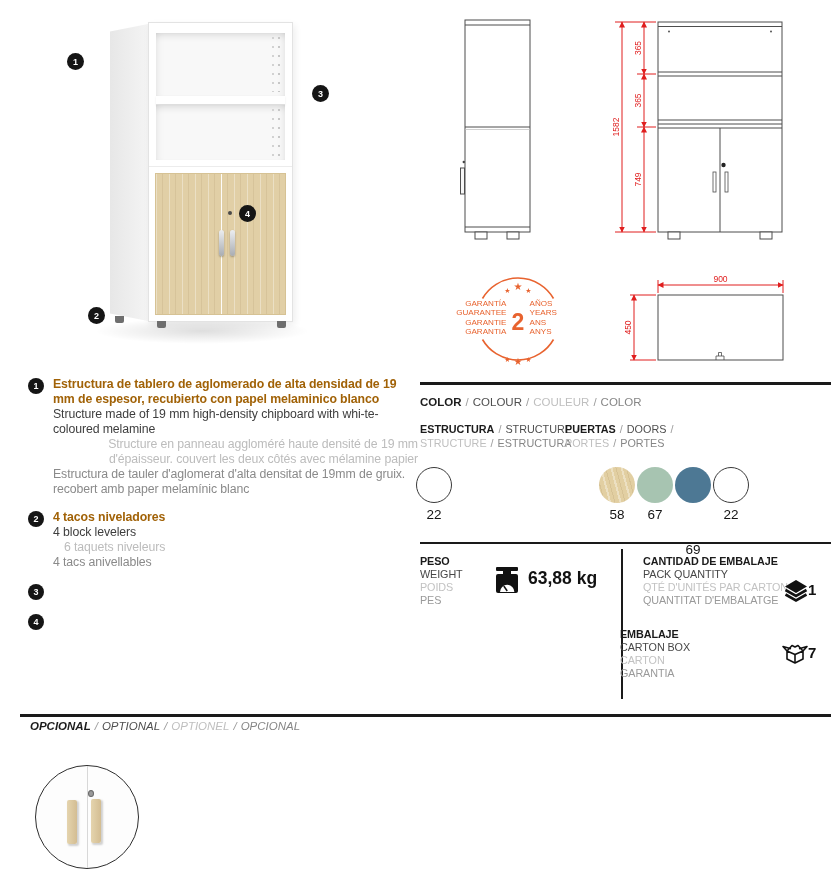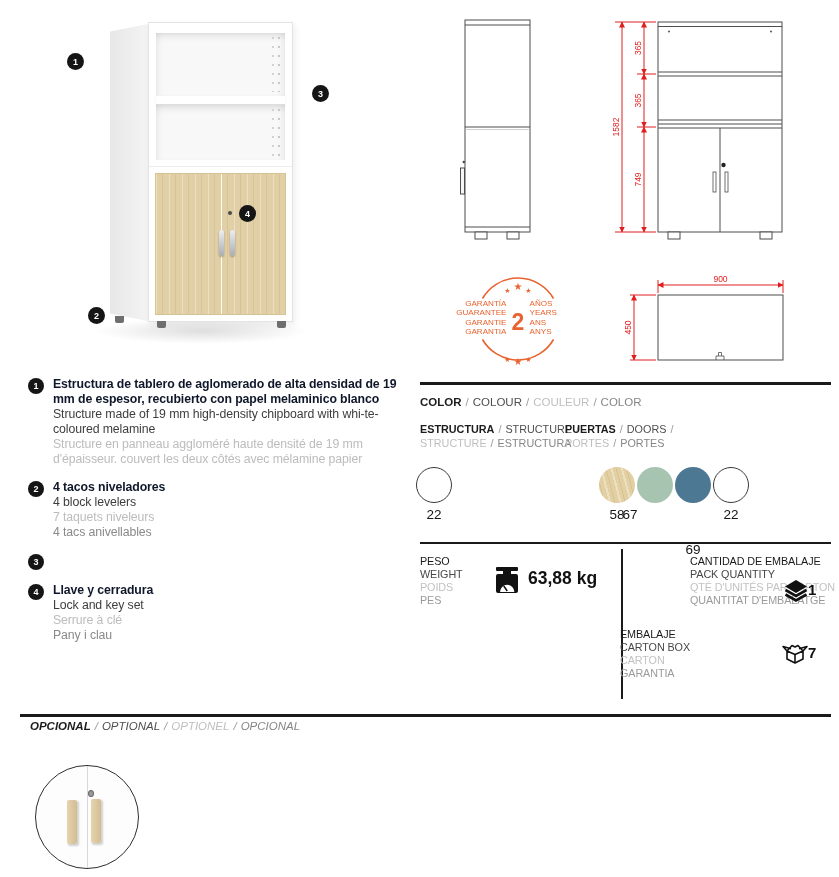--- a/index.html
+++ b/index.html
@@ -38,23 +38,23 @@
 
   .callout{position:absolute;width:17px;height:17px;border-radius:50%;background:#151515;color:#fff;
     font-size:9px;font-weight:bold;display:flex;align-items:center;justify-content:center;z-index:5;}
 
   
   .features{position:absolute;left:28px;top:377px;width:390px;display:flex;flex-direction:column;gap:13px;}
   .feature{display:flex;align-items:flex-start;}
   .fnum{flex:0 0 16px;width:16px;height:16px;border-radius:50%;background:#151515;color:#fff;
     font-size:9px;font-weight:bold;display:flex;align-items:center;justify-content:center;margin-right:9px;margin-top:1px;}
   .ftext{font-size:12.3px;line-height:15px;letter-spacing:-0.1px;}
-  .ftext .es{font-weight:bold;color:#0f172a;}
+  .ftext .es{font-weight:bold;color:#a16207;}
   .ftext .en{color:#3e3e3e;}
-  .ftext .fr{color:#bcbcbc;}
+  .ftext .fr{color:#bcbcbc;text-align:right;}
   .ftext .ca{color:#8a8a8a;}
 
   
   .rule{position:absolute;background:#1a1a1a;}
 
   
   .mlh{font-size:11.5px;letter-spacing:0;white-space:nowrap;}
   .w1{font-weight:bold;color:#1c1c1c;}
   .w2{color:#4f4f4f;}
   .w3{color:#bfbfbf;}
@@ -65,21 +65,21 @@
   
   .swatch{position:absolute;width:36px;height:36px;border-radius:50%;box-sizing:border-box;}
   .swatch.outlined{background:#ffffff;border:1px solid #3a3a3a;}
   .sw-58{background:#e2cfa2;background-image:repeating-linear-gradient(75deg,rgba(255,255,255,.35) 0 2px,rgba(0,0,0,0) 2px 5px,rgba(150,120,70,.15) 5px 6px,rgba(0,0,0,0) 6px 10px);}
   .sw-67{background:#a7c4b1;}
   .sw-69{background:#4d7894;}
   .swcode{position:absolute;width:36px;text-align:center;font-size:13.5px;color:#141414;}
 
   
   .spec-lines{position:absolute;font-size:10.8px;line-height:13px;letter-spacing:-0.1px;}
-  .sl1{font-weight:normal;color:#1a1a1a;}
+  .sl1{font-weight:bold;color:#1a1a1a;}
   .sl2{color:#474747;}
   .sl3{color:#c2c2c2;}
   .sl4{color:#9a9a9a;}
   .bigval{position:absolute;font-weight:bold;color:#111;}
 
   
   .opt-circle{position:absolute;left:35px;top:765px;width:104px;height:104px;border-radius:50%;
     border:1.5px solid #2e2e2e;background:#fdfdfd;overflow:hidden;box-sizing:border-box;}
   .opt-seam{position:absolute;left:50%;top:0;bottom:0;width:1px;background:#d8d8d8;}
   .opt-key{position:absolute;left:52px;top:24px;width:4px;height:5px;border-radius:50%;background:#9a9a9a;border:0.5px solid #6a6a6a;}
@@ -212,42 +212,37 @@
     </g>
   </svg>
 
   <div class="features">
     <div class="feature">
       <div class="fnum">1</div>
       <div class="ftext">
         <div class="es">Estructura de tablero de aglomerado de alta densidad de 19 mm de espesor, recubierto con papel melaminico blanco</div>
         <div class="en">Structure made of 19 mm high-density chipboard with whi-te-coloured melamine</div>
         <div class="fr">Structure en panneau aggloméré haute densité de 19 mm d'épaisseur. couvert les deux côtés avec mélamine papier</div>
+        <div class="ca">Estructura de tauler d'aglomerat d'alta densitat de 19mm de gruix. recobert amb paper melamínic blanc</div>
       </div>
     </div>
     <div class="feature">
       <div class="fnum">2</div>
       <div class="ftext">
         <div class="es">4 tacos niveladores</div>
         <div class="en">4 block levelers</div>
-        <div class="fr">7 taquets niveleurs</div>
+        <div class="fr">6 taquets niveleurs</div>
         <div class="ca">4 tacs anivellables</div>
       </div>
     </div>
     <div class="feature">
       <div class="fnum">3</div>
     </div>
     <div class="feature">
       <div class="fnum">4</div>
-      <div class="ftext">
-        <div class="es">Llave y cerradura</div>
-        <div class="en">Lock and key set</div>
-        <div class="fr">Serrure à clé</div>
-        <div class="ca">Pany i clau</div>
-      </div>
     </div>
   </div>
 
   <div class="rule" style="left:420px;top:382px;width:411px;height:3px;"></div>
 
   <div class="abs mlh" style="left:420px;top:396px;">
     <span class="w1">COLOR</span><span class="sp">/</span><span class="w2">COLOUR</span><span class="sp">/</span><span class="w3">COULEUR</span><span class="sp">/</span><span class="w4">COLOR</span>
   </div>
 
   <div class="abs sublabel" style="left:420px;top:423px;">
@@ -261,21 +256,21 @@
   </div>
 
   <div class="swatch outlined" style="left:416px;top:467px;"></div>
   <div class="swcode" style="left:416px;top:507px;">22</div>
 
   <div class="swatch sw-58" style="left:599px;top:467px;"></div>
   <div class="swatch sw-67" style="left:637px;top:467px;"></div>
   <div class="swatch sw-69" style="left:675px;top:467px;"></div>
   <div class="swatch outlined" style="left:713px;top:467px;"></div>
   <div class="swcode" style="left:599px;top:507px;">58</div>
-  <div class="swcode" style="left:612px;top:507px;">67</div>
+  <div class="swcode" style="left:637px;top:507px;">67</div>
   <div class="swcode" style="left:675px;top:507px;margin-top:35px;">69</div>
   <div class="swcode" style="left:713px;top:507px;">22</div>
 
   <div class="rule" style="left:420px;top:542px;width:411px;height:1.5px;"></div>
   <div class="rule" style="left:621px;top:549px;width:1.5px;height:150px;"></div>
 
   <div class="spec-lines" style="left:420px;top:555px;">
     <div class="sl1">PESO</div>
     <div class="sl2">WEIGHT</div>
     <div class="sl3">POIDS</div>
@@ -284,21 +279,21 @@
 
   <svg class="abs" style="left:494px;top:566px;" width="26" height="28" viewBox="0 0 26 28">
     <rect x="2" y="1" width="22" height="4" rx="1" fill="#111"></rect>
     <rect x="9" y="5" width="8" height="3" fill="#111"></rect>
     <rect x="2" y="8" width="22" height="19" rx="2" fill="#111"></rect>
     <path d="M6,26 A7.2,7.2 0 0 1 20.4,26 Z" fill="#fff"></path>
     <line x1="13.2" y1="25" x2="9.8" y2="20" stroke="#111" stroke-width="1.5"></line>
   </svg>
   <div class="bigval" style="left:528px;top:568px;font-size:17.5px;">63,88 kg</div>
 
-  <div class="spec-lines" style="left:690px;top:555px;">
+  <div class="spec-lines" style="left:643px;top:555px;">
     <div class="sl1">CANTIDAD DE EMBALAJE</div>
     <div class="sl2">PACK QUANTITY</div>
     <div class="sl3">QTÉ D'UNITÉS PAR CARTON</div>
     <div class="sl4">QUANTITAT D'EMBALATGE</div>
   </div>
 
   <svg class="abs" style="left:783px;top:579px;" width="26" height="24" viewBox="0 0 26 24">
     <polygon points="13,1 24,7.5 13,14 2,7.5" fill="#111"></polygon>
     <polyline points="2.5,11 13,17 23.5,11" fill="none" stroke="#111" stroke-width="2.6"></polyline>
     <polyline points="2.5,15.5 13,21.5 23.5,15.5" fill="none" stroke="#111" stroke-width="2.6"></polyline>

